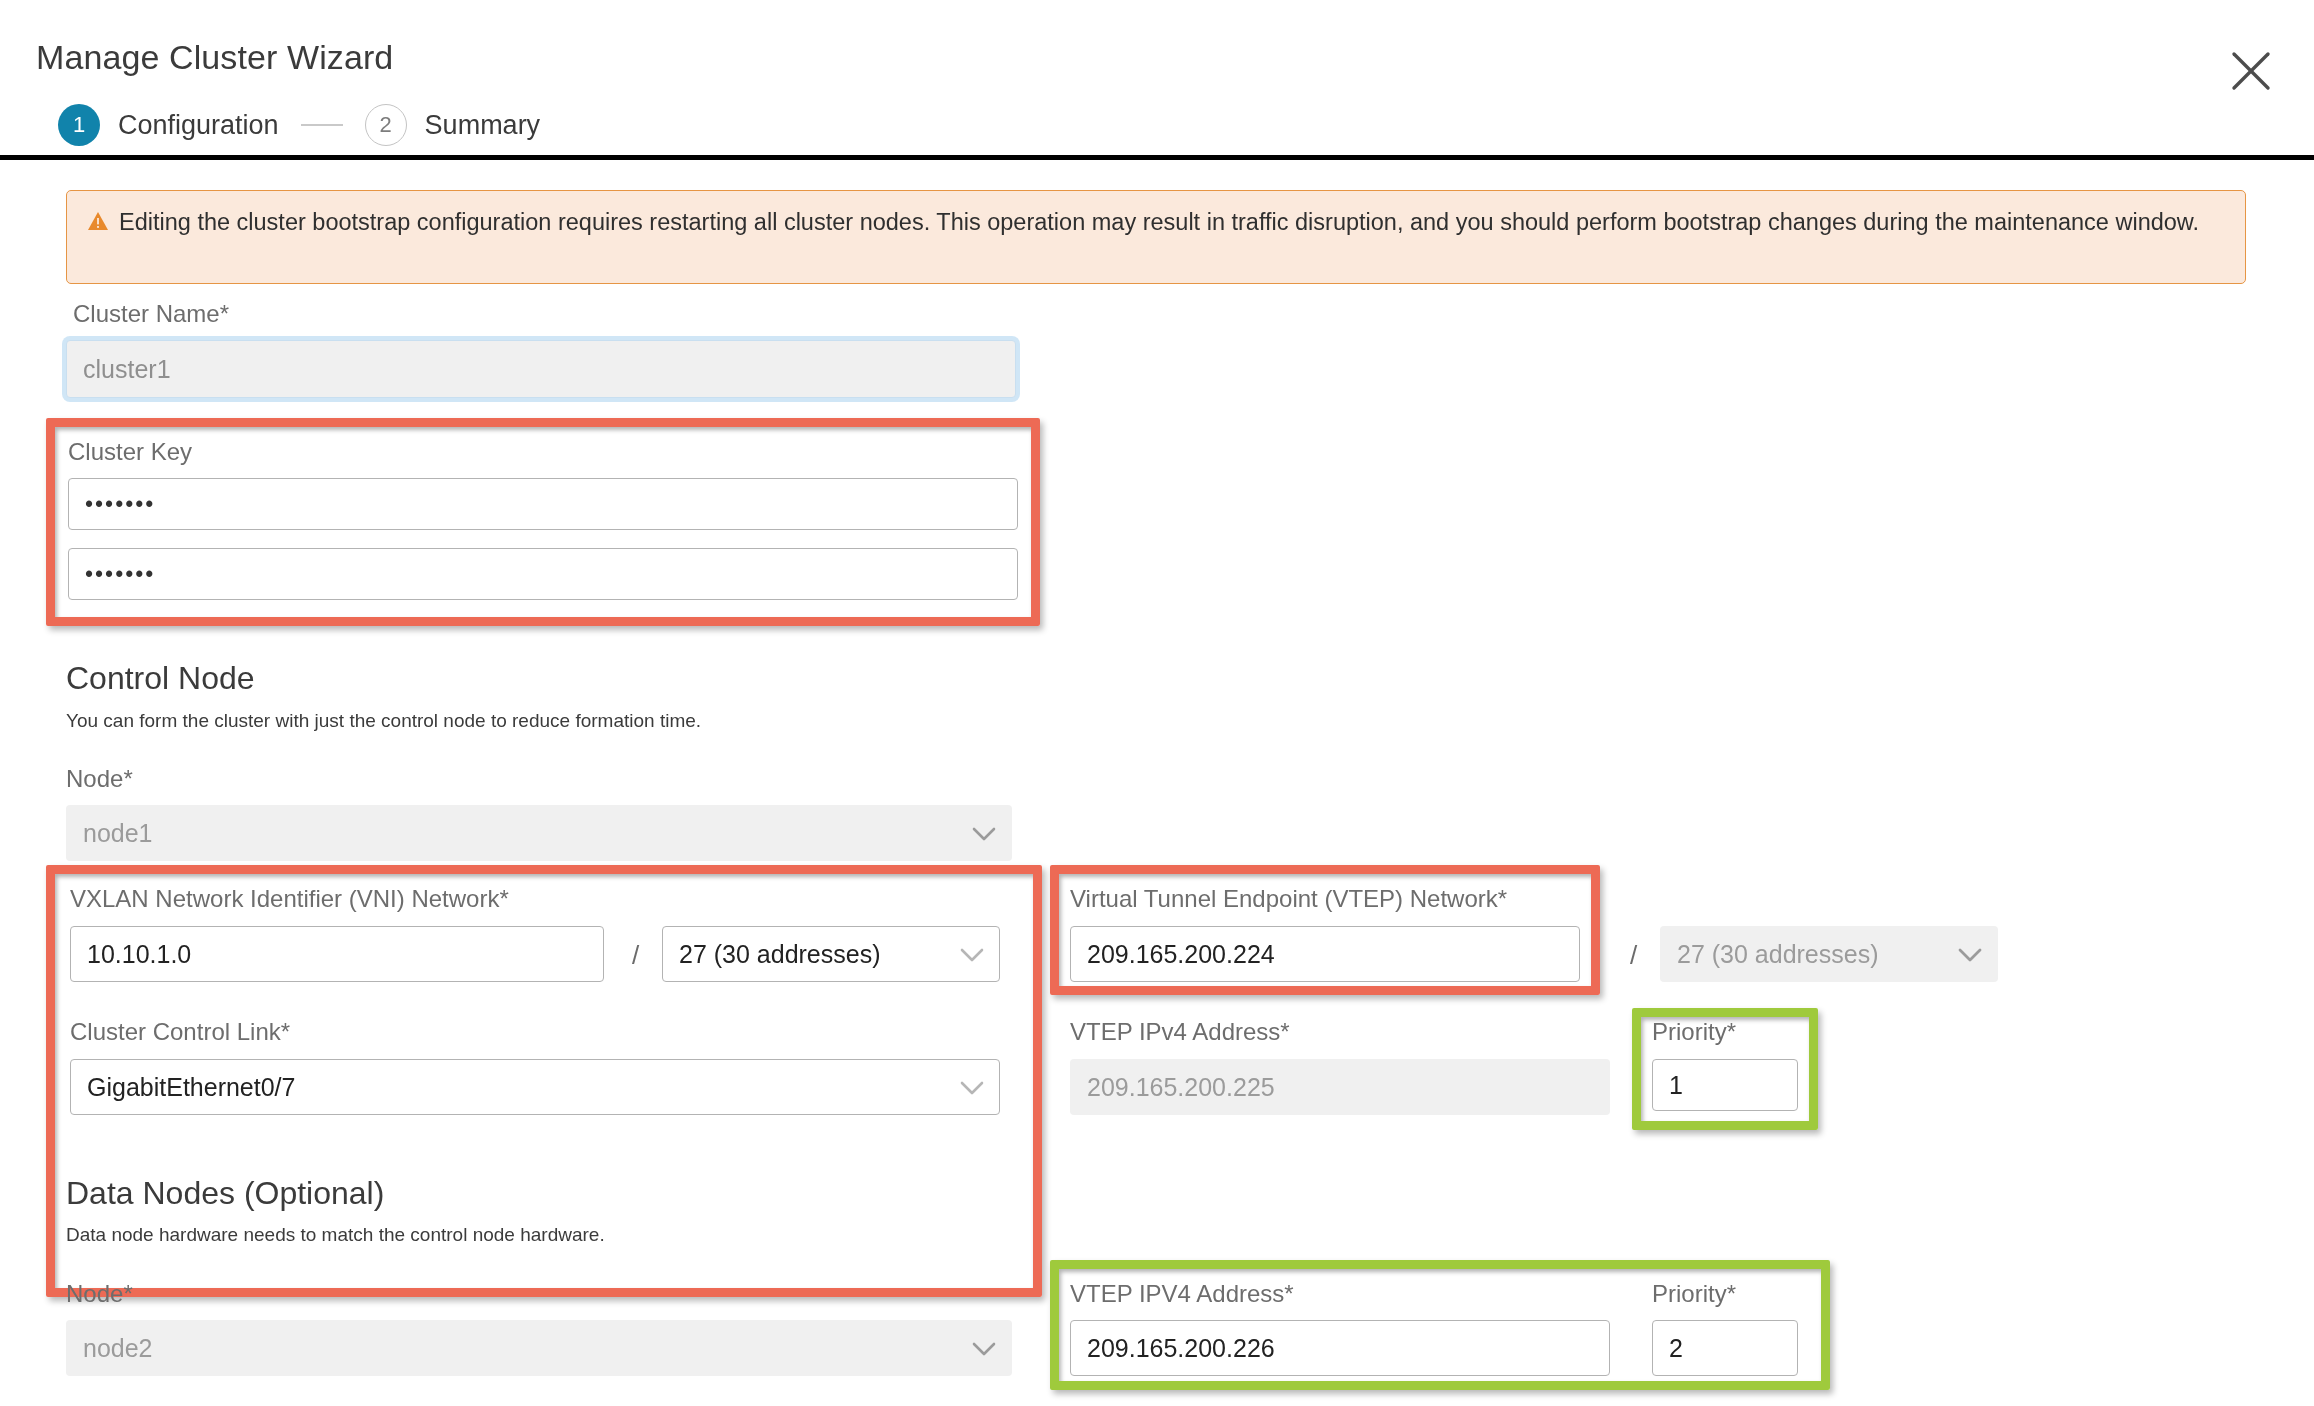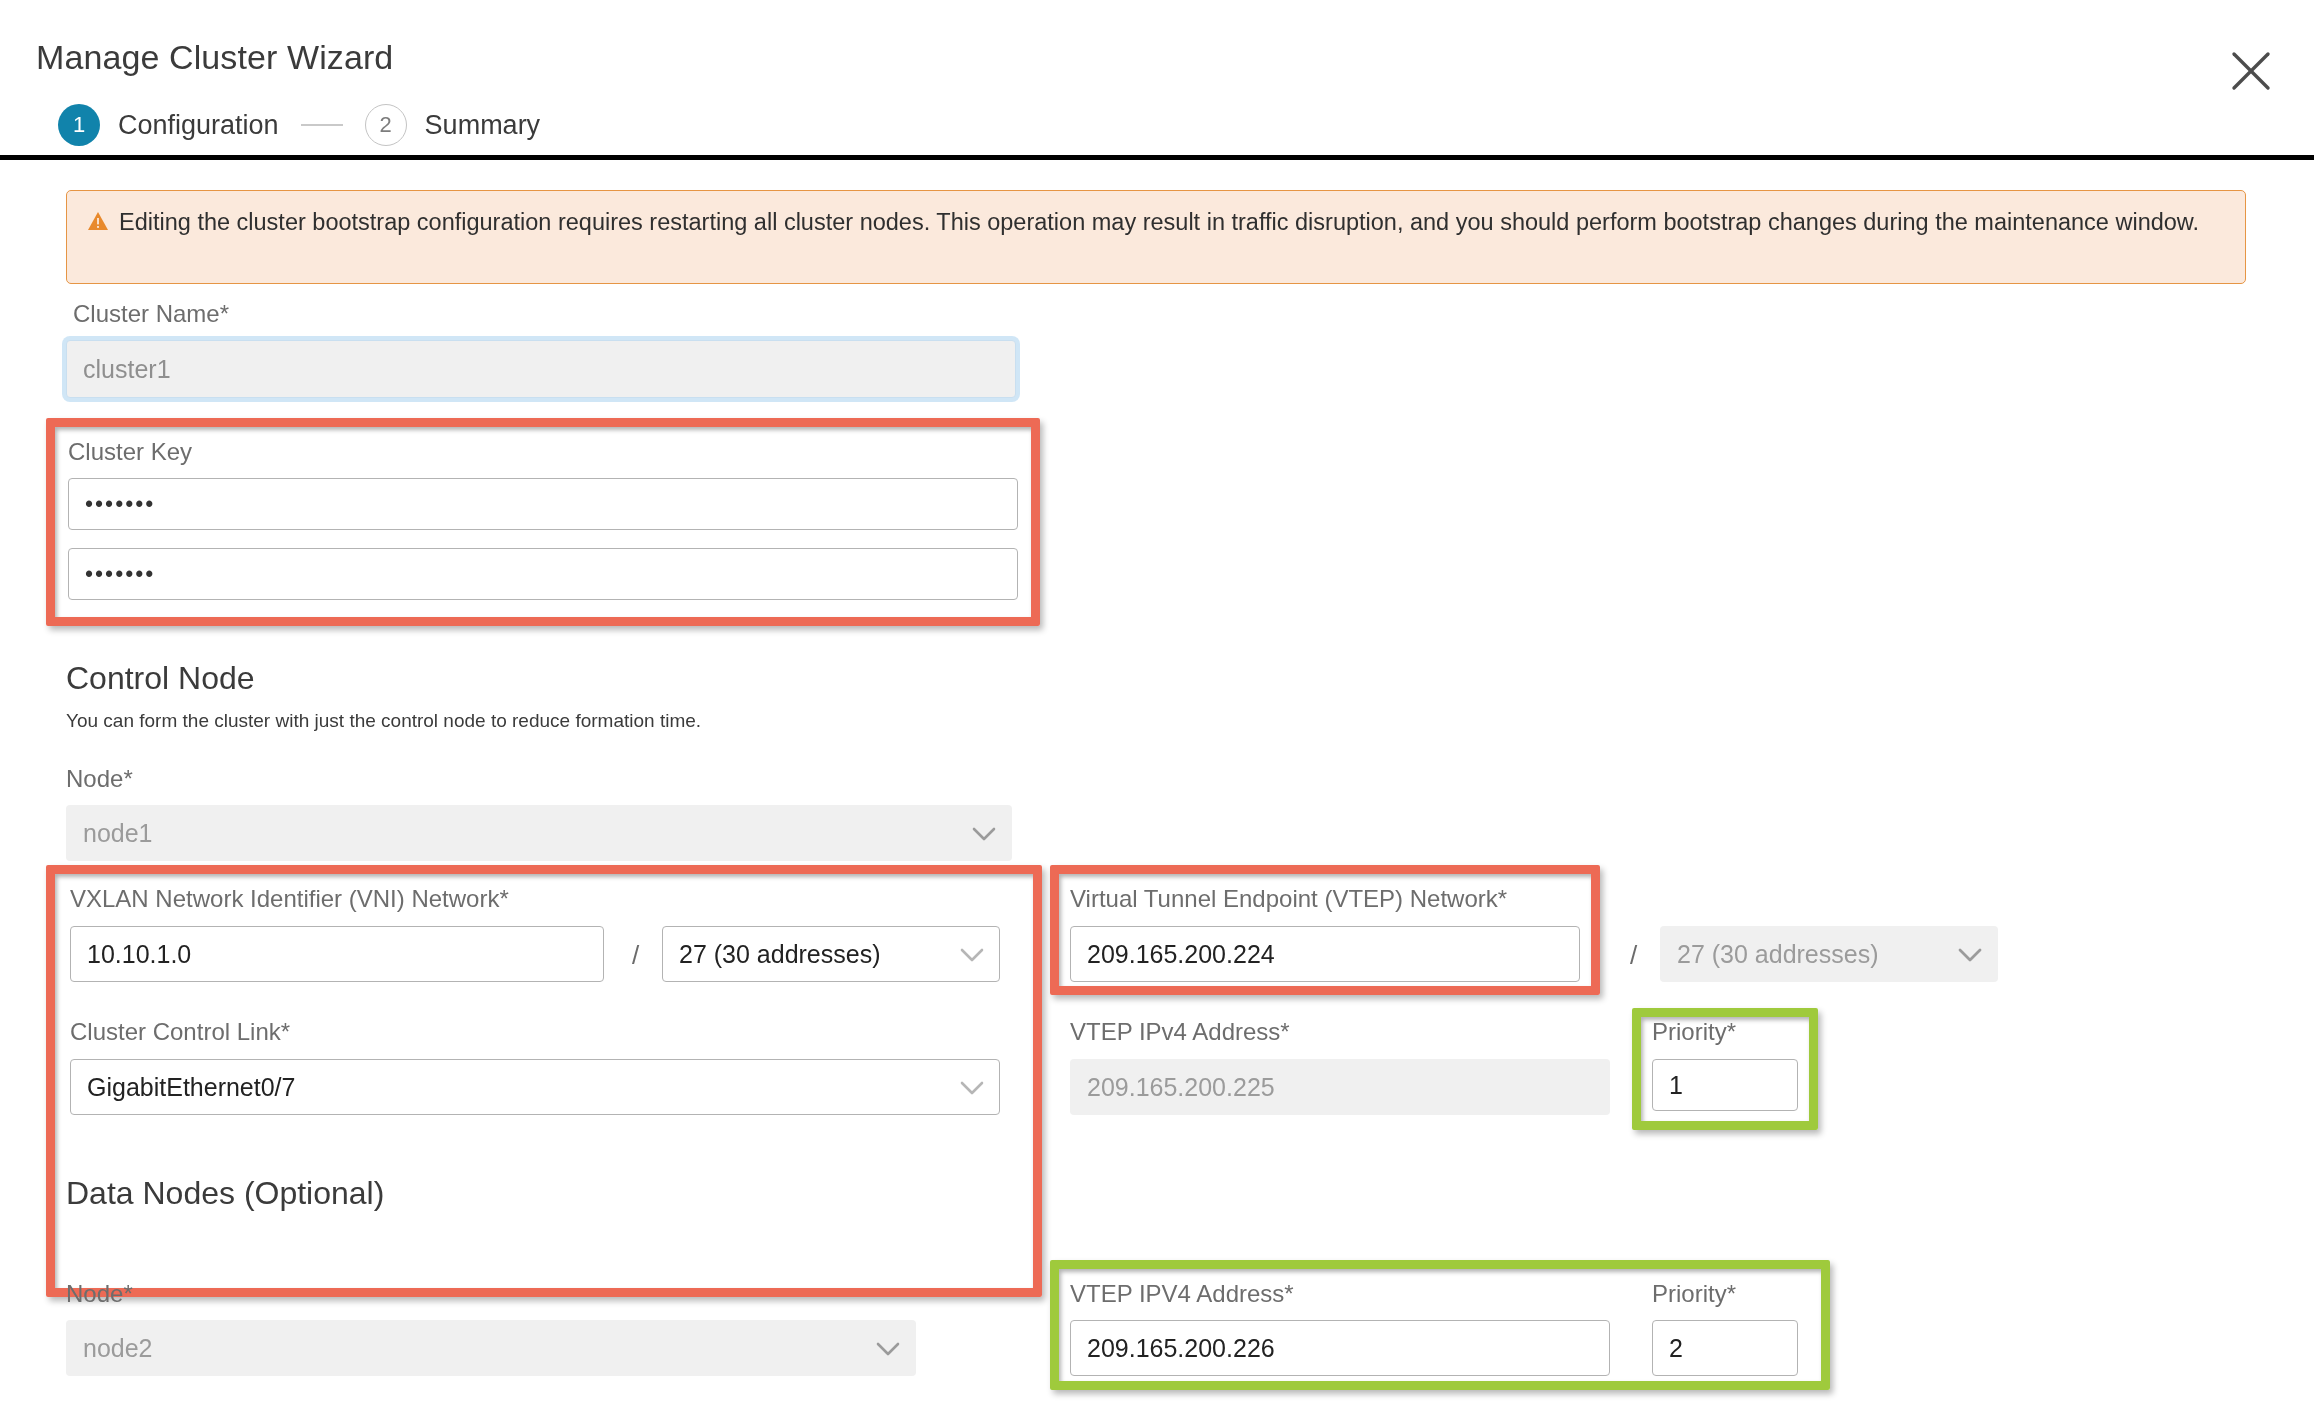--- a/index.html
+++ b/index.html
@@ -303,23 +303,24 @@
 
   <div class="hl hl-green" style="left:1632px; top:848px; width:186px; height:122px;">
     <div class="hl-inner-shade"></div>
   </div>
   <div class="abs fld-label" style="left:1652px; top:858px;">Priority*</div>
   <div class="abs txtbox" style="left:1652px; top:899px; width:146px; height:52px;">
     <span>1</span>
   </div>
 
   <div class="abs sec-title" style="left:66px; top:1015px;">Data Nodes (Optional)</div>
+  <div class="abs sec-sub" style="left:66px; top:1064px;">Data node hardware needs to match the control node hardware.</div>
 
   <div class="abs fld-label" style="left:66px; top:1120px;">Node*</div>
-  <div class="abs selbox disabled" style="left:66px; top:1160px; width:850px;">
+  <div class="abs selbox disabled" style="left:66px; top:1160px; width:946px;">
     <span>node2</span>
     <span class="caret">
       <svg width="26" height="16" viewBox="0 0 26 16" aria-hidden="true">
         <polyline points="3,3 13,13 23,3" fill="none" stroke="#9b9b9b" stroke-width="2.6" stroke-linecap="round" stroke-linejoin="round"></polyline>
       </svg>
     </span>
   </div>
 
   <div class="hl hl-green" style="left:1050px; top:1100px; width:780px; height:130px;">
     <div class="hl-inner-shade"></div>

